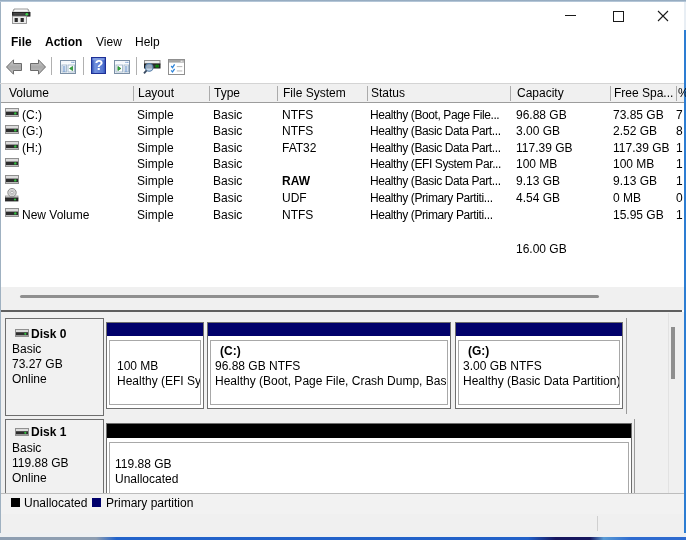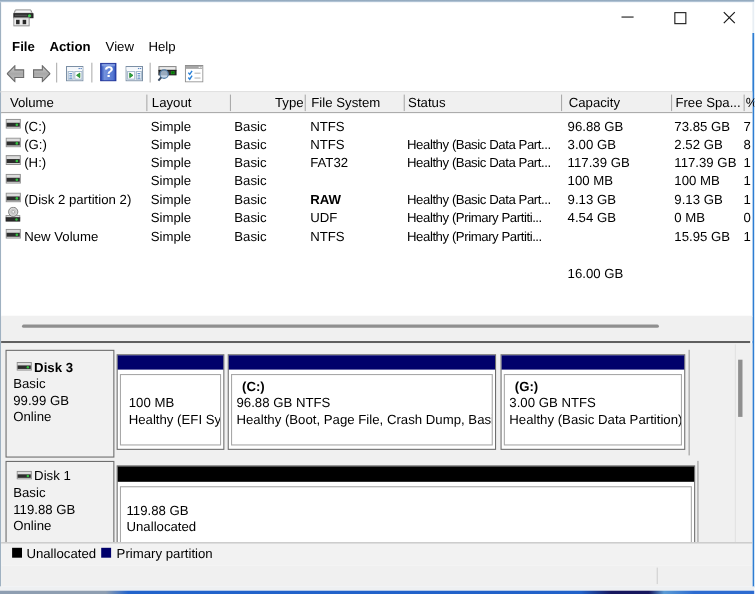--- a/index.html
+++ b/index.html
@@ -120,21 +120,21 @@
     <rect x="8.8" y="11.4" width="5.5" height="1.1" fill="#bdbdbd"></rect>
   </svg>
 
   <div class="abs" style="left:0;top:83px;width:684px;height:1px;background:#d4d4d4;"></div>
 
   <div class="abs" style="left:1px;top:84px;width:1px;height:226px;background:#cdd2d8;"></div>
 
   <div class="abs" id="lhdr" style="left:1px;top:84px;width:683px;height:18px;background:#f0f0f0;border-bottom:1px solid #9c9c9c;">
     <div class="t" style="left:8px;top:1px;">Volume</div>
     <div class="t" style="left:137px;top:1px;">Layout</div>
-    <div class="t" style="left:213px;top:1px;margin-left:36px;">Type</div>
+    <div class="t" style="left:213px;top:1px;">Type</div>
     <div class="t" style="left:282px;top:1px;">File System</div>
     <div class="t" style="left:370px;top:1px;">Status</div>
     <div class="t" style="left:516px;top:1px;">Capacity</div>
     <div class="t" style="left:613px;top:1px;">Free Spa...</div>
     <div class="t" style="left:677px;top:1px;">% Free</div>
     <div class="abs" style="left:132px;top:2px;width:1px;height:15px;background:#ababab;"></div>
     <div class="abs" style="left:208px;top:2px;width:1px;height:15px;background:#ababab;"></div>
     <div class="abs" style="left:276px;top:2px;width:1px;height:15px;background:#ababab;"></div>
     <div class="abs" style="left:366px;top:2px;width:1px;height:15px;background:#ababab;"></div>
     <div class="abs" style="left:509px;top:2px;width:1px;height:15px;background:#ababab;"></div>
@@ -146,20 +146,21 @@
 
   <svg class="abs hdd" style="left:5px;top:108px;" width="14" height="9" viewBox="0 0 14 9">
       <rect x="0.5" y="0.5" width="13" height="8" fill="#dcdcdc" stroke="#8f8f8f"></rect>
       <rect x="1" y="3.6" width="12" height="3.6" fill="#2d2d2d"></rect>
       <circle cx="10.3" cy="5.4" r="1.2" fill="#31c13e"></circle>
     </svg>
   <div class="t" style="left:22px;top:107px;">(C:)</div>
   <div class="t" style="left:137px;top:107px;">Simple</div>
   <div class="t" style="left:213px;top:107px;">Basic</div>
   <div class="t" style="left:282px;top:107px;">NTFS</div>
+  <div class="t ls" style="left:370px;top:107px;">Healthy (Boot, Page File...</div>
   <div class="t" style="left:516px;top:107px;">96.88 GB</div>
   <div class="t" style="left:613px;top:107px;">73.85 GB</div>
   <div class="t" style="left:676px;top:107px;">7</div>
 
   <svg class="abs hdd" style="left:5px;top:125px;" width="14" height="9" viewBox="0 0 14 9">
       <rect x="0.5" y="0.5" width="13" height="8" fill="#dcdcdc" stroke="#8f8f8f"></rect>
       <rect x="1" y="3.6" width="12" height="3.6" fill="#2d2d2d"></rect>
       <circle cx="10.3" cy="5.4" r="1.2" fill="#31c13e"></circle>
     </svg>
   <div class="t" style="left:22px;top:123px;">(G:)</div>
@@ -185,30 +186,30 @@
   <div class="t" style="left:613px;top:140px;">117.39 GB</div>
   <div class="t" style="left:676px;top:140px;">1</div>
 
   <svg class="abs hdd" style="left:5px;top:158px;" width="14" height="9" viewBox="0 0 14 9">
       <rect x="0.5" y="0.5" width="13" height="8" fill="#dcdcdc" stroke="#8f8f8f"></rect>
       <rect x="1" y="3.6" width="12" height="3.6" fill="#2d2d2d"></rect>
       <circle cx="10.3" cy="5.4" r="1.2" fill="#31c13e"></circle>
     </svg>
   <div class="t" style="left:137px;top:156px;">Simple</div>
   <div class="t" style="left:213px;top:156px;">Basic</div>
+  <div class="t ls" style="left:370px;top:156px;">Healthy (EFI System Par...</div>
   <div class="t" style="left:516px;top:156px;">100 MB</div>
   <div class="t" style="left:613px;top:156px;">100 MB</div>
   <div class="t" style="left:676px;top:156px;">1</div>
 
   <svg class="abs hdd" style="left:5px;top:175px;" width="14" height="9" viewBox="0 0 14 9">
       <rect x="0.5" y="0.5" width="13" height="8" fill="#dcdcdc" stroke="#8f8f8f"></rect>
       <rect x="1" y="3.6" width="12" height="3.6" fill="#2d2d2d"></rect>
       <circle cx="10.3" cy="5.4" r="1.2" fill="#31c13e"></circle>
     </svg>
-  <div class="t" style="left:22px;top:173px;">(Disk 2 partition 2)</div>
   <div class="t" style="left:137px;top:173px;">Simple</div>
   <div class="t" style="left:213px;top:173px;">Basic</div>
   <div class="t" style="left:282px;top:173px;font-weight:bold;">RAW</div>
   <div class="t ls" style="left:370px;top:173px;">Healthy (Basic Data Part...</div>
   <div class="t" style="left:516px;top:173px;">9.13 GB</div>
   <div class="t" style="left:613px;top:173px;">9.13 GB</div>
   <div class="t" style="left:676px;top:173px;">1</div>
 
   <svg class="abs" style="left:4px;top:188px;" width="16" height="14" viewBox="0 0 16 14">
     <rect x="1.5" y="8" width="12.5" height="2" fill="#dcdcdc" stroke="#8f8f8f" stroke-width="0.8"></rect>
@@ -246,23 +247,23 @@
   <div class="abs" style="left:1px;top:310px;width:681px;height:2px;background:#5f5f5f;"></div>
 
   <div class="abs" id="bpane" style="left:1px;top:312px;width:683px;height:181px;background:#f0f0f0;overflow:hidden;">
 
     <div class="abs" style="left:4px;top:6px;width:97px;height:96px;background:#f1f1f1;border:1px solid #6e6e6e;">
       <svg class="abs" style="left:9px;top:10px;" width="14" height="8" viewBox="0 0 14 8">
           <rect x="0.5" y="0.5" width="13" height="7" fill="#dcdcdc" stroke="#8f8f8f"></rect>
           <rect x="1" y="3.2" width="12" height="3.2" fill="#2d2d2d"></rect>
           <circle cx="10.3" cy="4.8" r="1.1" fill="#31c13e"></circle>
         </svg>
-      <div class="t" style="left:25px;top:7px;font-weight:bold;">Disk 3</div>
+      <div class="t" style="left:25px;top:7px;font-weight:bold;">Disk 0</div>
       <div class="t" style="left:6px;top:22px;">Basic</div>
-      <div class="t" style="left:6px;top:37px;">99.99 GB</div>
+      <div class="t" style="left:6px;top:37px;">73.27 GB</div>
       <div class="t" style="left:6px;top:52px;">Online</div>
     </div>
 
     <div class="abs" style="left:105px;top:10px;width:96px;height:85px;background:#fff;border:1px solid #6e6e6e;">
       <div class="abs" style="left:0;top:0;width:96px;height:13px;background:#00006b;"></div>
       <div class="abs" style="left:2px;top:17px;right:2px;bottom:3px;border:1px solid #a8a8a8;background:#fff;overflow:hidden;">
         <div class="t" style="left:7px;top:17px;">100 MB</div>
         <div class="t" style="left:7px;top:32px;">Healthy (EFI System Partition)</div>
       </div>
     </div>
@@ -282,21 +283,21 @@
         <div class="t" style="left:4px;top:32px;">Healthy (Basic Data Partition)</div>
       </div>
     </div>
 
     <div class="abs" style="left:4px;top:107px;width:97px;height:96px;background:#f1f1f1;border:1px solid #6e6e6e;">
       <svg class="abs" style="left:9px;top:8px;" width="14" height="8" viewBox="0 0 14 8">
           <rect x="0.5" y="0.5" width="13" height="7" fill="#dcdcdc" stroke="#8f8f8f"></rect>
           <rect x="1" y="3.2" width="12" height="3.2" fill="#2d2d2d"></rect>
           <circle cx="10.3" cy="4.8" r="1.1" fill="#31c13e"></circle>
         </svg>
-      <div class="t" style="left:25px;top:4px;font-weight:normal;">Disk 1</div>
+      <div class="t" style="left:25px;top:4px;font-weight:bold;">Disk 1</div>
       <div class="t" style="left:6px;top:20px;">Basic</div>
       <div class="t" style="left:6px;top:35px;">119.88 GB</div>
       <div class="t" style="left:6px;top:50px;">Online</div>
     </div>
 
     <div class="abs" style="left:105px;top:111px;width:524px;height:85px;background:#fff;border:1px solid #6e6e6e;">
       <div class="abs" style="left:0;top:0;width:524px;height:14px;background:#000;"></div>
       <div class="abs" style="left:2px;top:18px;right:2px;bottom:3px;border:1px solid #a8a8a8;background:#fff;overflow:hidden;">
         <div class="t" style="left:5px;top:13px;">119.88 GB</div>
         <div class="t" style="left:5px;top:28px;">Unallocated</div>

